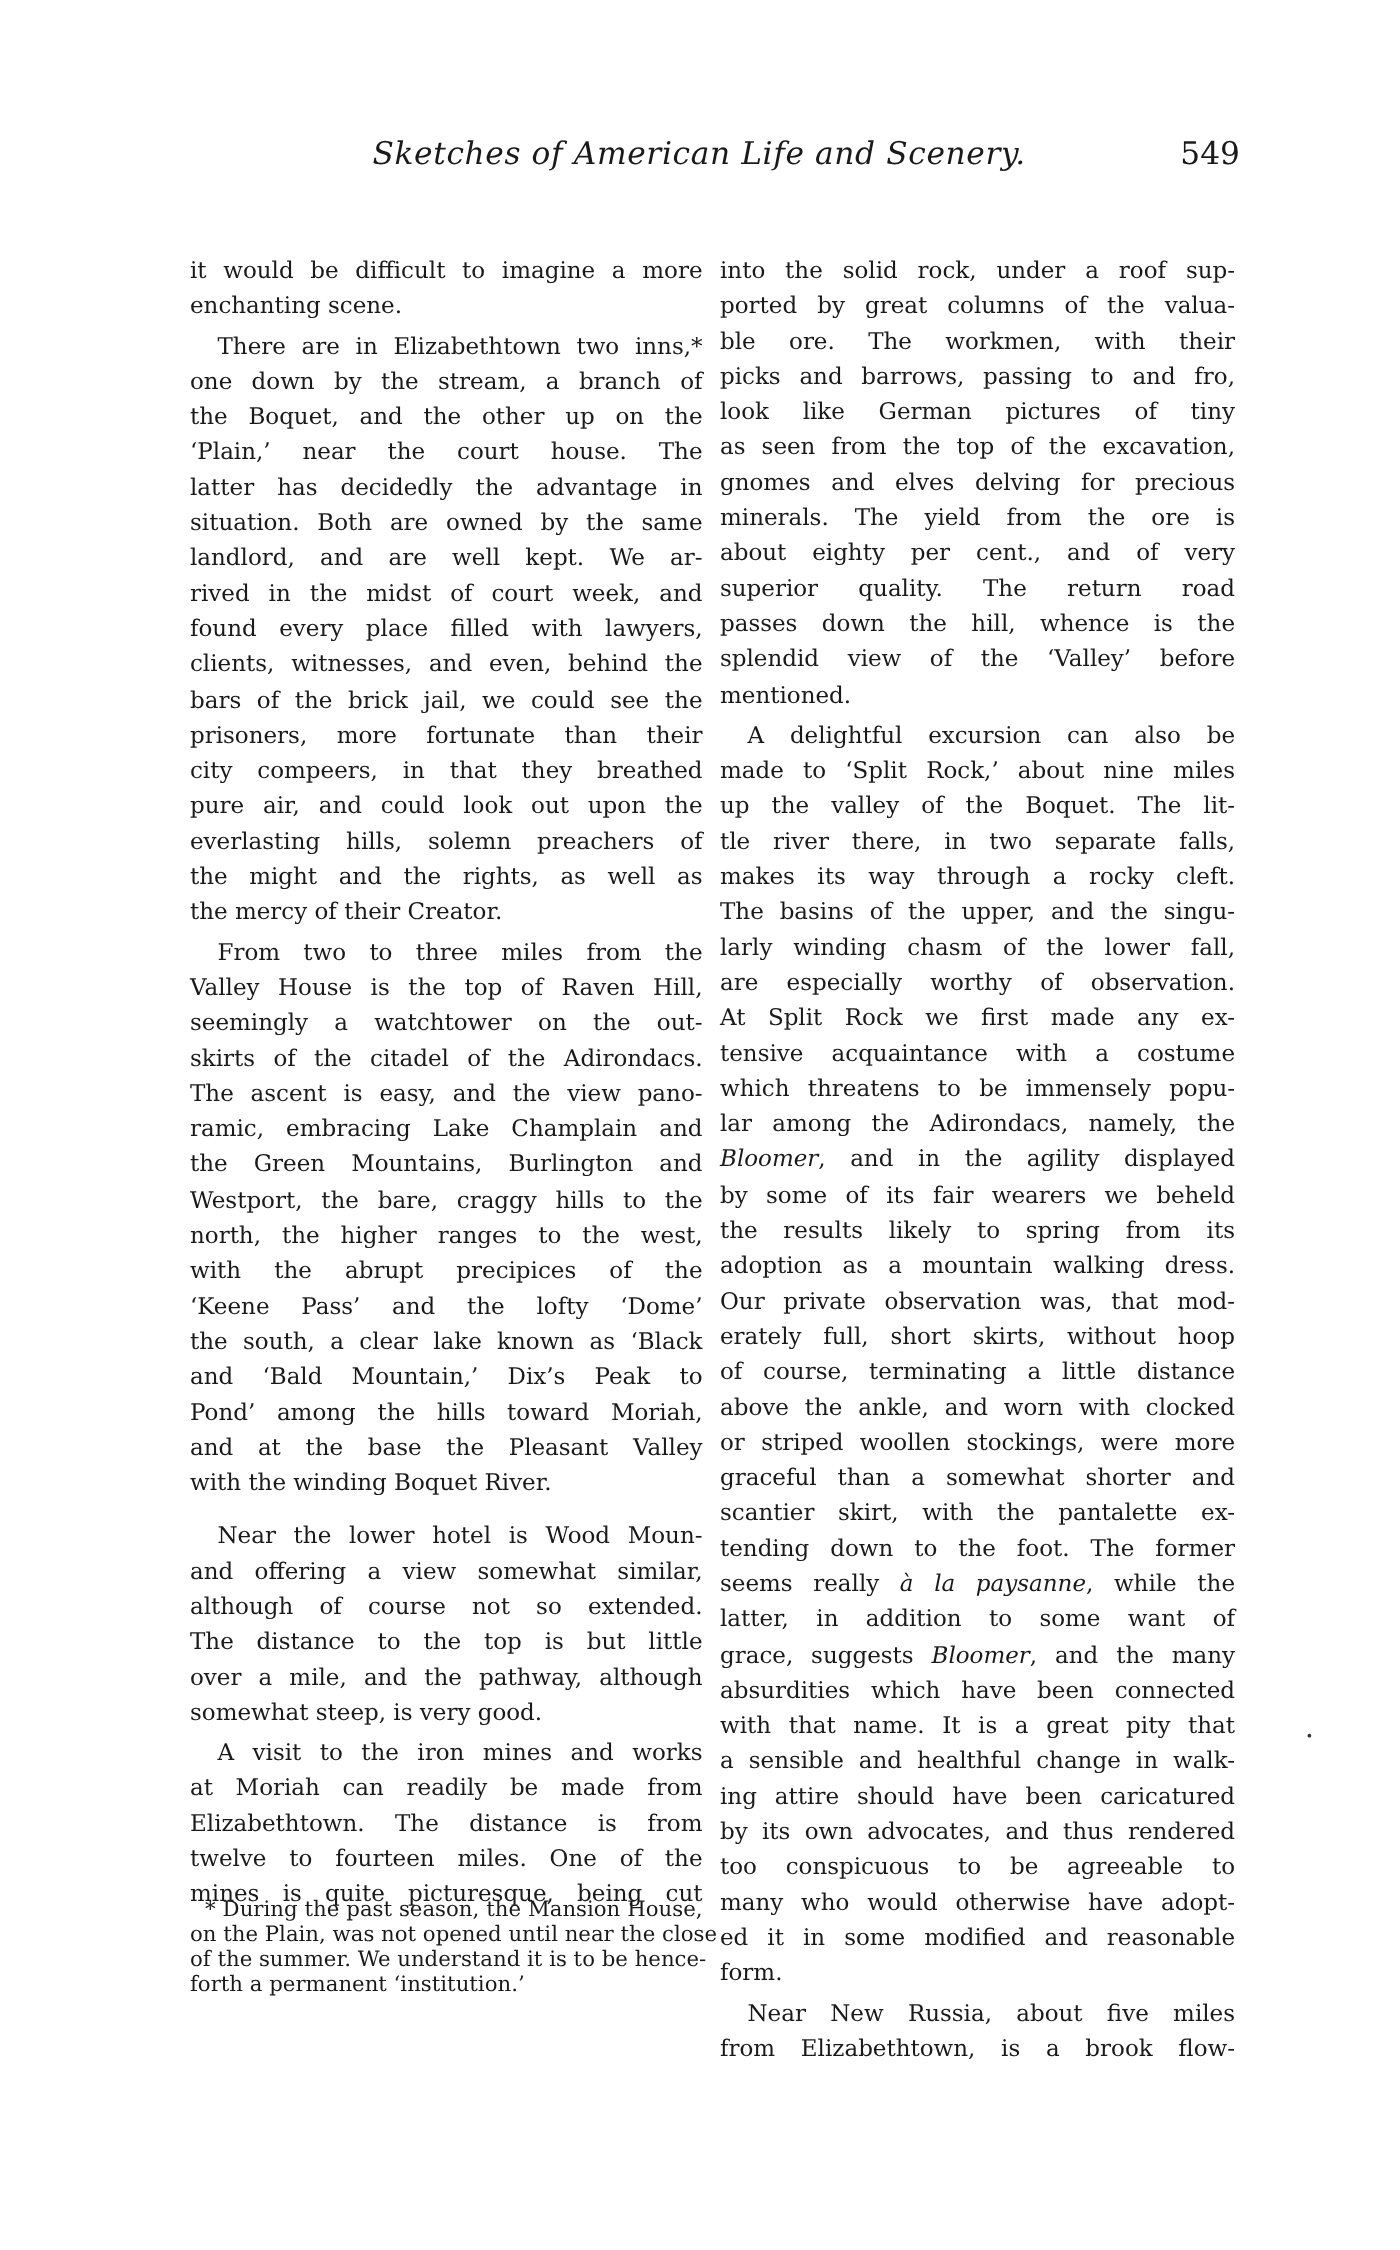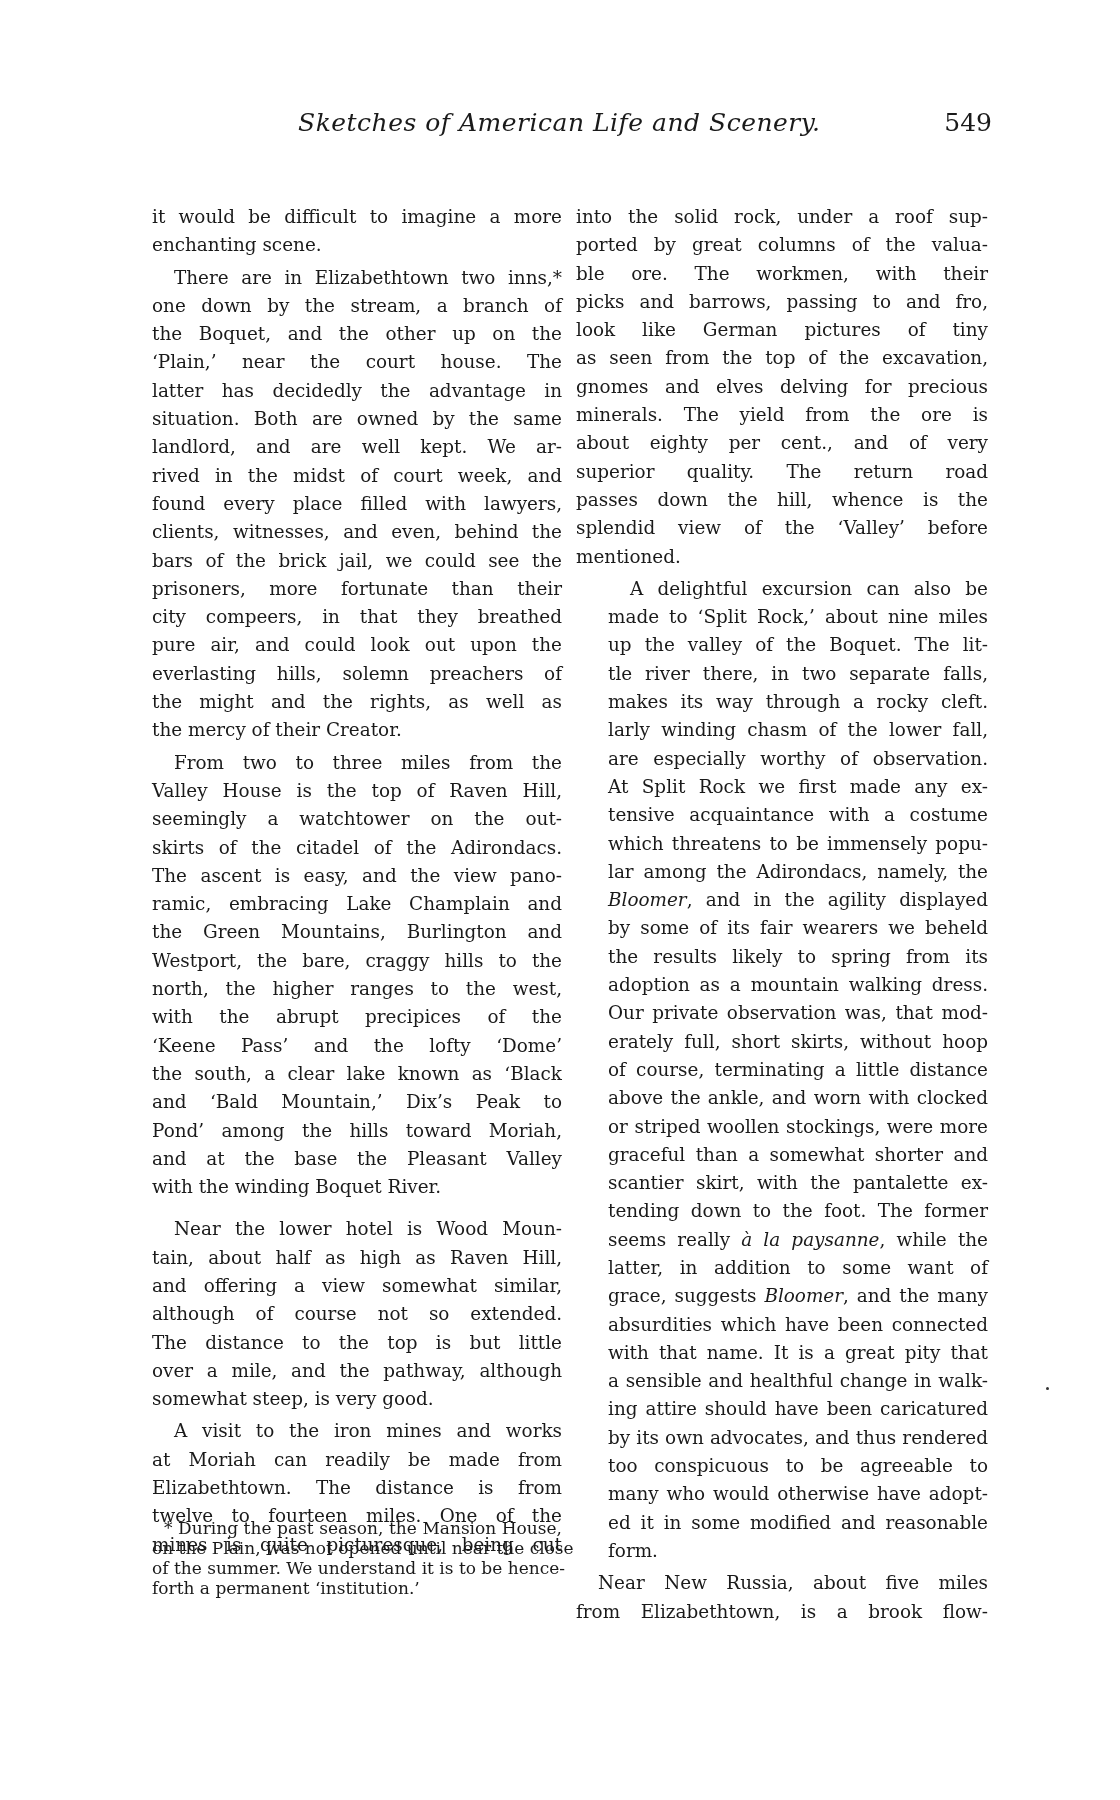--- a/index.html
+++ b/index.html
@@ -64,21 +64,20 @@
       <span class="line">with the abrupt precipices of the</span>
       <span class="line">‘Keene Pass’ and the lofty ‘Dome’</span>
       <span class="line">the south, a clear lake known as ‘Black</span>
       <span class="line">and ‘Bald Mountain,’ Dix’s Peak to</span>
       <span class="line">Pond’ among the hills toward Moriah,</span>
       <span class="line">and at the base the Pleasant Valley</span>
       <span class="line last">with the winding Boquet River.</span>
     </div>
     <div style="margin-top: 14px;">
       <span class="line ind">Near the lower hotel is Wood Moun-</span>
-      <span class="line">tain, about half as high as Raven Hill,</span>
       <span class="line">and offering a view somewhat similar,</span>
       <span class="line">although of course not so extended.</span>
       <span class="line">The distance to the top is but little</span>
       <span class="line">over a mile, and the pathway, although</span>
       <span class="line last">somewhat steep, is very good.</span>
     </div>
     <div style="margin-top: 4px;">
       <span class="line ind">A visit to the iron mines and works</span>
       <span class="line">at Moriah can readily be made from</span>
       <span class="line">Elizabethtown. The distance is from</span>
@@ -95,26 +94,27 @@
       <span class="line">look like German pictures of tiny</span>
       <span class="line">as seen from the top of the excavation,</span>
       <span class="line">gnomes and elves delving for precious</span>
       <span class="line">minerals. The yield from the ore is</span>
       <span class="line">about eighty per cent., and of very</span>
       <span class="line">superior quality. The return road</span>
       <span class="line">passes down the hill, whence is the</span>
       <span class="line">splendid view of the ‘Valley’ before</span>
       <span class="line last">mentioned.</span>
     </div>
-    <div style="margin-top: 4px; margin-left: 32px;">
+    <div style="margin-top: 4px;">
       <span class="line ind">A delightful excursion can also be</span>
       <span class="line">made to ‘Split Rock,’ about nine miles</span>
       <span class="line">up the valley of the Boquet. The lit-</span>
       <span class="line">tle river there, in two separate falls,</span>
       <span class="line">makes its way through a rocky cleft.</span>
+      <span class="line">The basins of the upper, and the singu-</span>
       <span class="line">larly winding chasm of the lower fall,</span>
       <span class="line">are especially worthy of observation.</span>
       <span class="line">At Split Rock we first made any ex-</span>
       <span class="line">tensive acquaintance with a costume</span>
       <span class="line">which threatens to be immensely popu-</span>
       <span class="line">lar among the Adirondacs, namely, the</span>
       <span class="line"><i>Bloomer</i>, and in the agility displayed</span>
       <span class="line">by some of its fair wearers we beheld</span>
       <span class="line">the results likely to spring from its</span>
       <span class="line">adoption as a mountain walking dress.</span>

